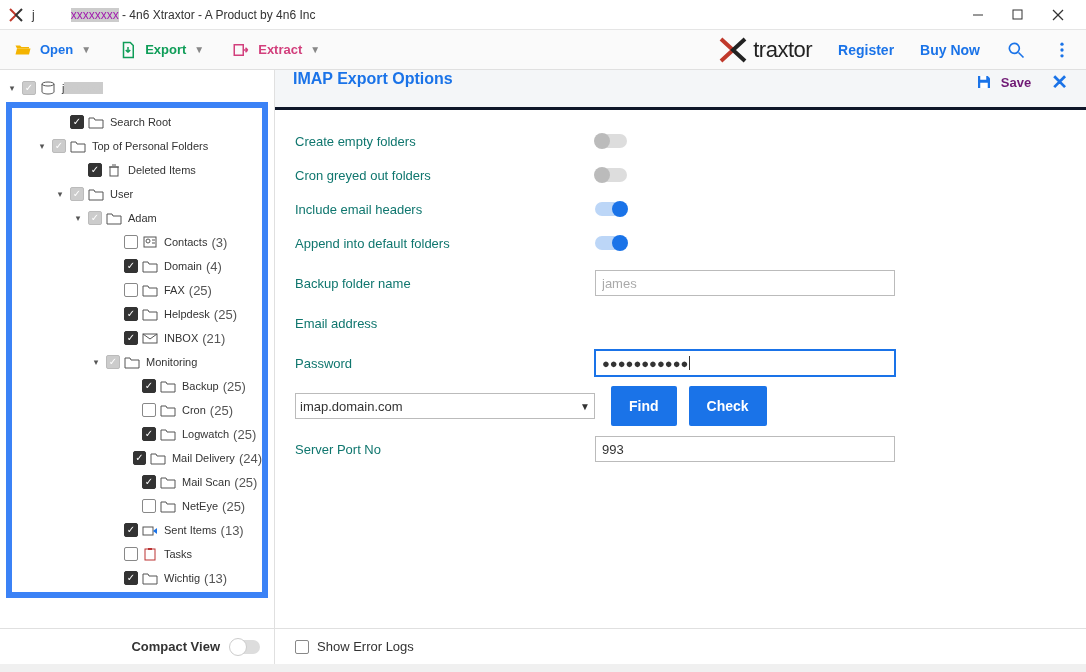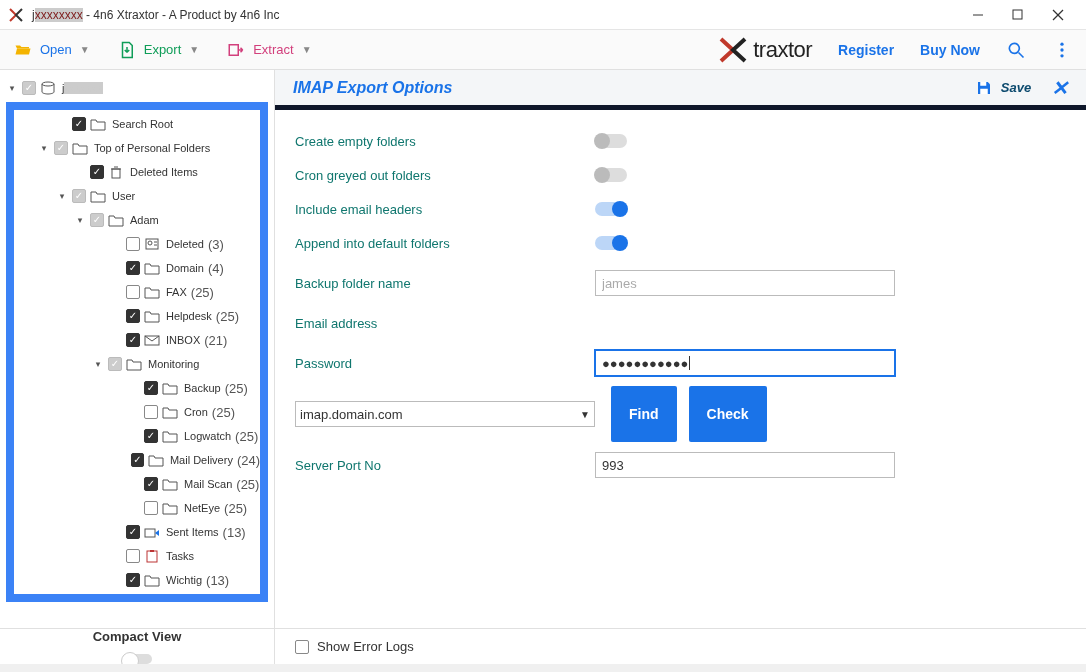--- a/index.html
+++ b/index.html
@@ -7,67 +7,67 @@
 
 
 .titlebar { height: 30px; display: flex; align-items: center; padding: 0 8px; border-bottom: 1px solid #e5e5e5; }
 .titlebar .app-icon { width: 16px; height: 16px; margin-right: 8px; }
 .titlebar .title-text { font-size: 12px; color: #333; }
 .titlebar .win-controls { margin-left: auto; display: flex; gap: 0; }
 .titlebar .win-btn { width: 40px; height: 28px; display: flex; align-items: center; justify-content: center; cursor: pointer; font-size: 11px; }
 
 
 .toolbar { height: 40px; display: flex; align-items: center; padding: 0 14px; border-bottom: 1px solid #e0e0e0; background: #fafafa; }
-.tool-btn { display: flex; align-items: center; gap: 8px; margin-right: 28px; cursor: pointer; font-weight: 400; color: #1a73e8; }
+.tool-btn { display: flex; align-items: center; gap: 8px; margin-right: 28px; cursor: pointer; font-weight: 700; color: #1a73e8; }
 .tool-btn .icon { width: 18px; height: 18px; }
 .tool-btn .chev { color: #888; font-size: 10px;}
 .toolbar-right { margin-left: auto; display: flex; align-items: center; gap: 26px; }
 .brand { display: flex; align-items: center; gap: 6px; font-size: 22px; font-weight: 400; color: #222; letter-spacing: -0.5px;}
 .brand svg { width: 28px; height: 26px;}
 .link-text { color: #1a73e8; font-weight: 600; cursor: pointer; font-size: 14px;}
 .icon-btn { width: 20px; height: 20px; color: #1a73e8; cursor: pointer; }
 
 
 .main { flex: 1; display: flex; overflow: hidden; }
 .sidebar { width: 275px; border-right: 1px solid #e0e0e0; display: flex; flex-direction: column; }
 .tree { flex: 1; overflow: auto; padding: 6px 4px; }
-.tree-outline { border: 8px solid #3b82f6; margin: 2px; padding: 2px 0; }
+.tree-outline { border: 6px solid #3b82f6; margin: 2px; padding: 2px 0; }
 .tree-row { display: flex; align-items: center; height: 24px; white-space: nowrap; cursor: pointer; }
 .tree-row .spacer { display: inline-block; }
 .tree-row .expander { width: 12px; font-size: 9px; color: #555; text-align: center; }
 .tree-row .cb { width: 14px; height: 14px; margin: 0 4px; border: 1px solid #888; border-radius: 2px; display: inline-flex; align-items: center; justify-content: center; }
 .tree-row .cb.checked { background: #333; border-color: #333; }
 .tree-row .cb.checked::after { content: "✓"; color: #fff; font-size: 10px; line-height: 1;}
 .tree-row .cb.greyed { background: #ccc; border-color: #bbb;}
 .tree-row .cb.greyed::after { content: "✓"; color: #fff; font-size: 10px; line-height: 1;}
 .tree-row .folder-icon { width: 16px; height: 14px; margin-right: 6px; color: #555; flex: none;}
 .tree-row .label { font-size: 11px; color: #333; }
 .tree-row .count { color: #555; margin-left: 4px; }
 
-.sidebar-footer { border-top: 1px solid #e0e0e0; height: 36px; display: flex; align-items: center; justify-content: flex-end; padding: 0 14px; gap: 10px; flex-direction: column; }
+.sidebar-footer { border-top: 1px solid #e0e0e0; height: 36px; display: flex; align-items: center; justify-content: flex-end; padding: 0 14px; gap: 10px; }
 .toggle { width: 30px; height: 14px; background: #ddd; border-radius: 8px; position: relative; }
 .toggle::after { content: ""; position: absolute; width: 16px; height: 16px; border-radius: 50%; background: #fff; border: 1px solid #ccc; top: -2px; left: -1px; }
 
 
 .content { flex: 1; display: flex; flex-direction: column; }
-.panel-header { height: 40px; display: flex; align-items: center; padding: 0 18px; border-bottom: 5px solid #0f172a; background: #f4f6f8; font-style: italic; }
+.panel-header { height: 40px; display: flex; align-items: flex-start; padding: 0 18px; border-bottom: 3px solid #0f172a; background: #f4f6f8; }
 .panel-title { color: #1a73e8; font-size: 16px; font-weight: 600; }
 .panel-actions { margin-left: auto; display: flex; align-items: center; gap: 20px; }
-.save-btn { display: flex; align-items: center; gap: 8px; color: #0c4a6e; font-weight: 600; cursor: pointer; }
+.save-btn { display: flex; align-items: center; gap: 8px; color: #701a75; font-weight: 600; cursor: pointer; }
 .close-x { color: #1a73e8; font-size: 20px; font-weight: 600; cursor: pointer; }
 
 .form { padding: 14px 20px; flex: 1; }
 .form-row { display: flex; align-items: center; min-height: 34px; margin-bottom: 0; }
 .form-row .flabel { width: 300px; color: #0f766e; }
 .form-row .extra { display: flex; gap: 12px; margin-left: 16px;}
 .text-input { width: 300px; height: 26px; border: 1px solid #bbb; padding: 2px 6px; font-size: 13px; color: #333; }
 .text-input.focus { border: 1px solid #1a73e8; outline: 1px solid #1a73e8;}
 .text-input::placeholder { color: #aaa; }
 .select { width: 300px; height: 26px; border: 1px solid #bbb; background: #fff; padding: 2px 4px; display: flex; align-items: center; justify-content: space-between; }
-.btn-primary { background: #1a73e8; color: #fff; border: none; padding: 20px 18px; font-weight: 600; cursor: pointer; border-radius: 2px; font-size: 14px;}
+.btn-primary { background: #1a73e8; color: #fff; border: none; padding: 12px 18px; font-weight: 600; cursor: pointer; border-radius: 2px; font-size: 14px;}
 .toggle-sm { width: 32px; height: 14px; background: #ddd; border-radius: 8px; position: relative; cursor: pointer; }
 .toggle-sm::after { content: ""; position: absolute; width: 16px; height: 16px; border-radius: 50%; background: #bbb; top: -1px; left: -1px; }
 .toggle-sm.on { background: #bcd6f7; }
 .toggle-sm.on::after { background: #1a73e8; left: auto; right: -1px; }
 
 .content-footer { height: 36px; border-top: 1px solid #e0e0e0; display: flex; align-items: center; padding: 0 20px; gap: 8px; }
 .content-footer .cb { width: 14px; height: 14px; border: 1px solid #888; border-radius: 2px; }
 
 .statusbar { height: 8px; background: #f0f0f0;}
 
@@ -77,21 +77,21 @@
 <body>
 
 <div class="titlebar">
   <span class="app-icon">
     <svg viewBox="0 0 24 24">
         <path d="M3 3 L12 12 L3 21" stroke="#c0392b" stroke-width="3" fill="none"></path>
         <path d="M21 3 L12 12 L21 21" stroke="#333" stroke-width="3" fill="none"></path>
       </svg>
   </span>
   <span class="title-text">
-    <span>j</span><span style="background:#ccc;color:#7f1d1d;">xxxxxxxx</span><span> - 4n6 Xtraxtor - A Product by 4n6 Inc</span>
+    <span>j</span><span style="background:#ccc;color:#a21caf;margin-left:36px;">xxxxxxxx</span><span> - 4n6 Xtraxtor - A Product by 4n6 Inc</span>
   </span>
   <div class="win-controls">
     <div class="win-btn">
         <svg width="12" height="12">
           <line x1="1" y1="6" x2="11" y2="6" stroke="#333" stroke-width="1"></line>
         </svg>
       </div>
     <div class="win-btn">
         <svg width="12" height="12">
           <rect x="1" y="1" width="9" height="9" stroke="#333" fill="none" stroke-width="1"></rect>
@@ -242,21 +242,21 @@
             <span class="expander"></span>
             <span class="cb"></span>
             <span class="folder-icon">
               <svg viewBox="0 0 16 14">
                 <rect x="2" y="2" width="12" height="10" stroke="#555" fill="none"></rect>
                 <circle cx="6" cy="6" r="2" stroke="#555" fill="none"></circle>
                 <line x1="10" y1="5" x2="13" y2="5" stroke="#555"></line>
                 <line x1="10" y1="8" x2="13" y2="8" stroke="#555"></line>
               </svg>
             </span>
-            <span class="label">Deleted</span>
+            <span class="label">Contacts</span>
             <span class="count">  (3)</span>
           </div>
           <div class="tree-row">
             <span class="spacer" style="width:96px"></span>
             <span class="expander"></span>
             <span class="cb checked"></span>
             <span class="folder-icon">
               <svg viewBox="0 0 16 14">
                 <path d="M1 3h5l1 2h8v8H1z" stroke="#555" fill="none"></path>
               </svg>

